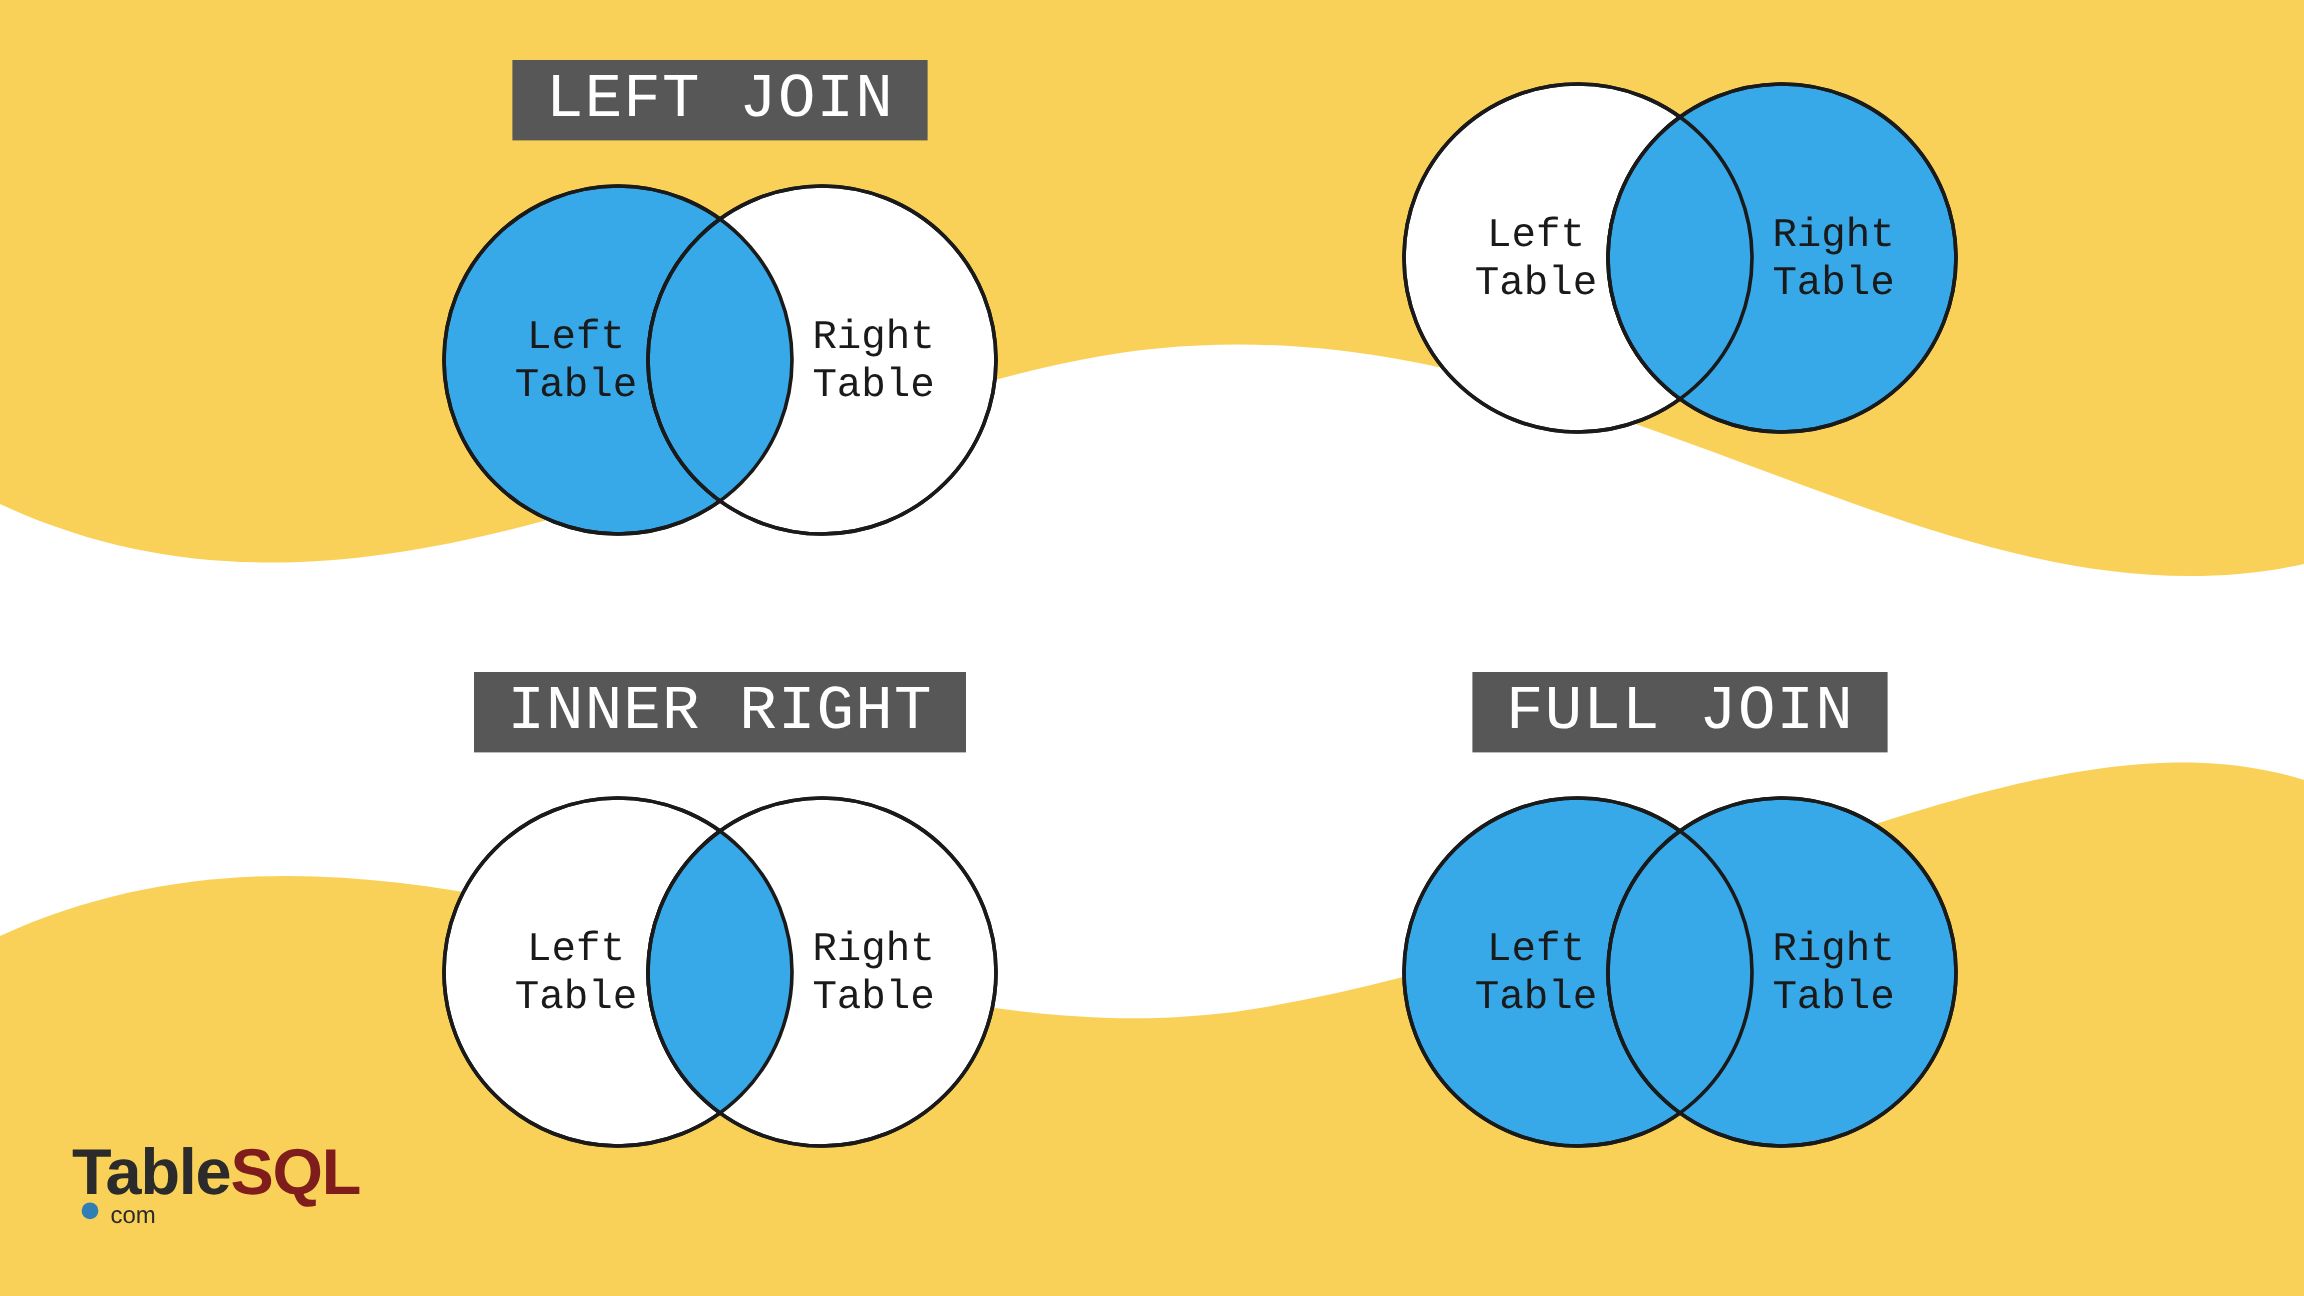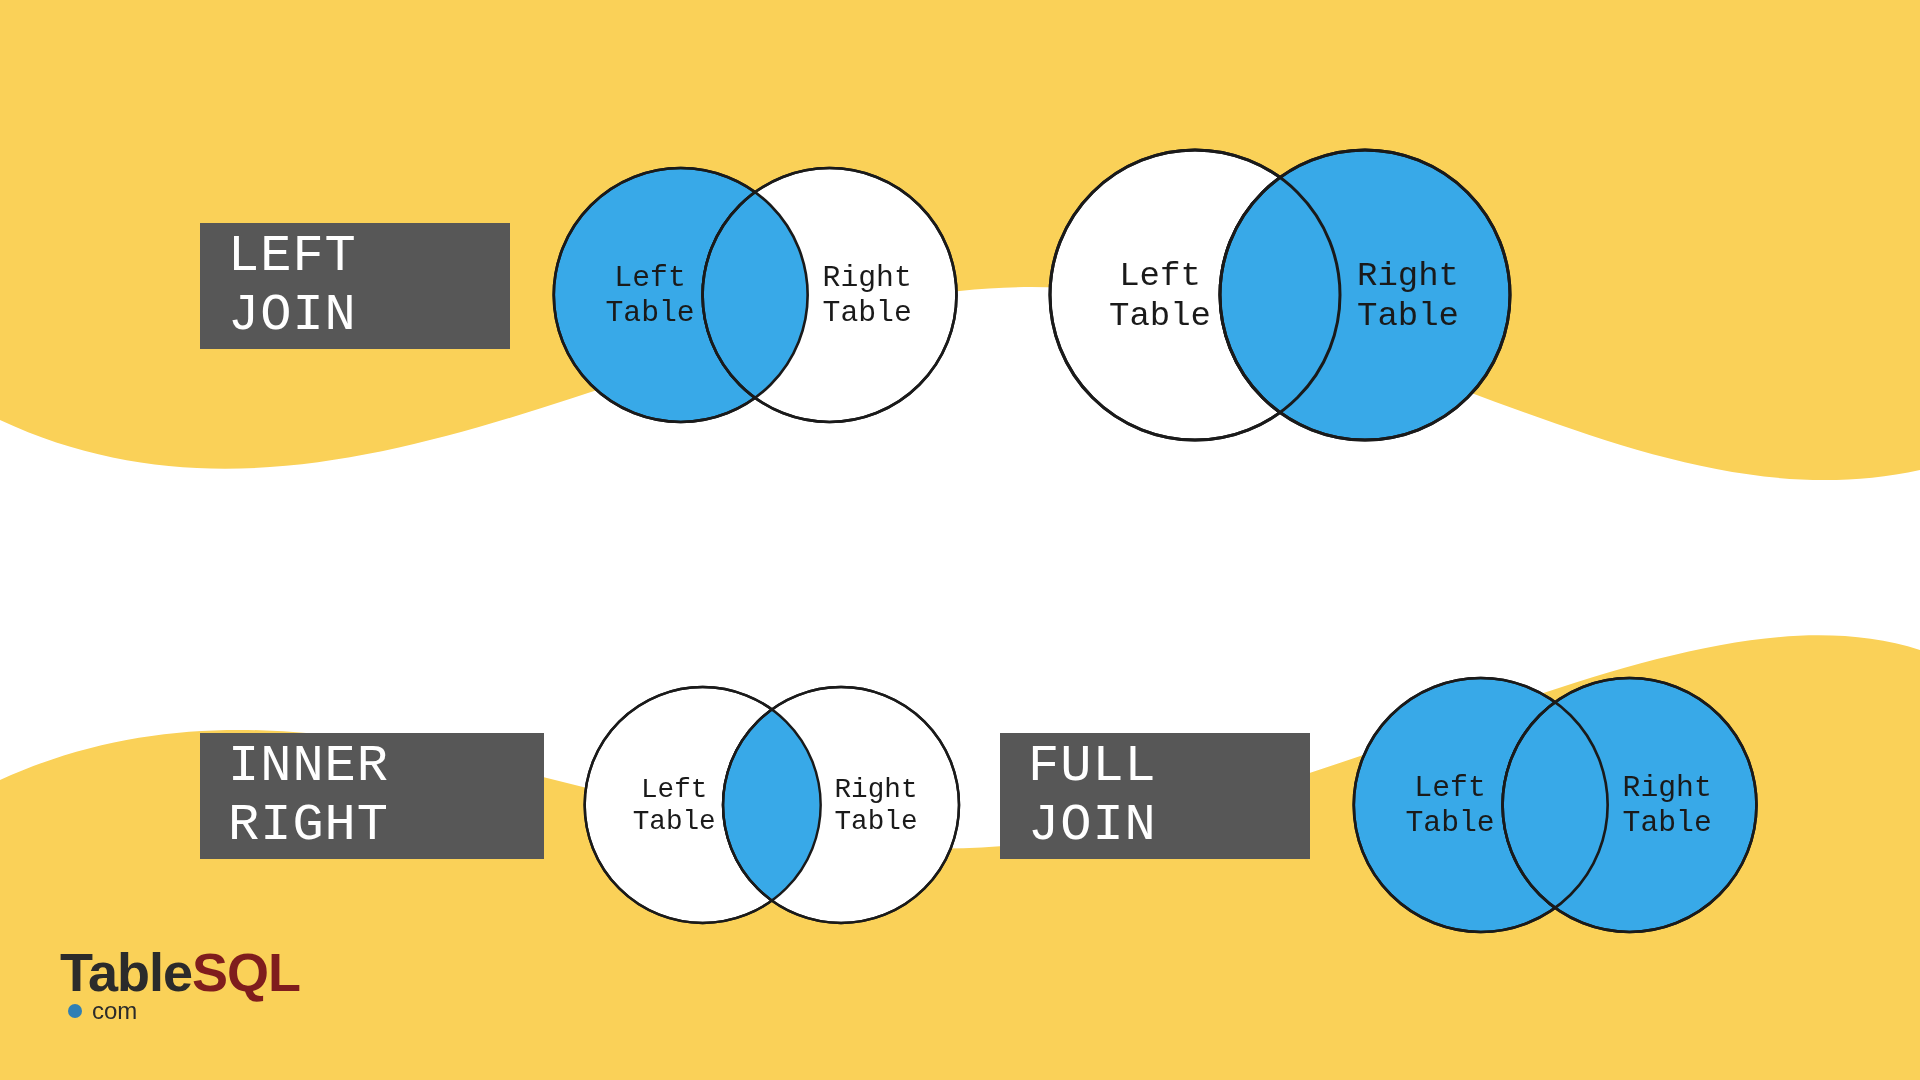--- a/index.html
+++ b/index.html
@@ -31,21 +31,21 @@
     width: 100%;
     height: 100%;
     display: grid;
     grid-template-columns: 1fr 1fr;
     grid-template-rows: 1fr 1fr;
     padding: 30px 120px 30px 200px;
   }
 
   .cell {
     display: flex;
-    flex-direction: row;
+    flex-direction: column;
     align-items: center;
     justify-content: flex-start;
     padding-top: 20px;
   }
 
   .title {
     background: #575757;
     color: #ffffff;
     font-size: 52px;
     padding: 4px 28px;
@@ -76,24 +76,23 @@
     font-family: "Segoe UI", Arial, sans-serif;
   }
   .logo-main {
     font-size: 54px;
     font-weight: 700;
     letter-spacing: -1px;
   }
   .logo-main .learn { color: #2b2b2b; }
   .logo-main .sql { color: #7f1d1d; }
   .logo-sub {
-    font-size: 24px;
+    font-size: 20px;
     color: #2b2b2b;
     display: flex;
-    align-items: center;
     gap: 10px;
     margin-top: -6px;
     padding-left: 8px;
   }
   .logo-dot {
     width: 14px; height: 14px; border-radius: 50%;
     background: #2f7fb5;
     display: inline-block;
   }
 </style>

